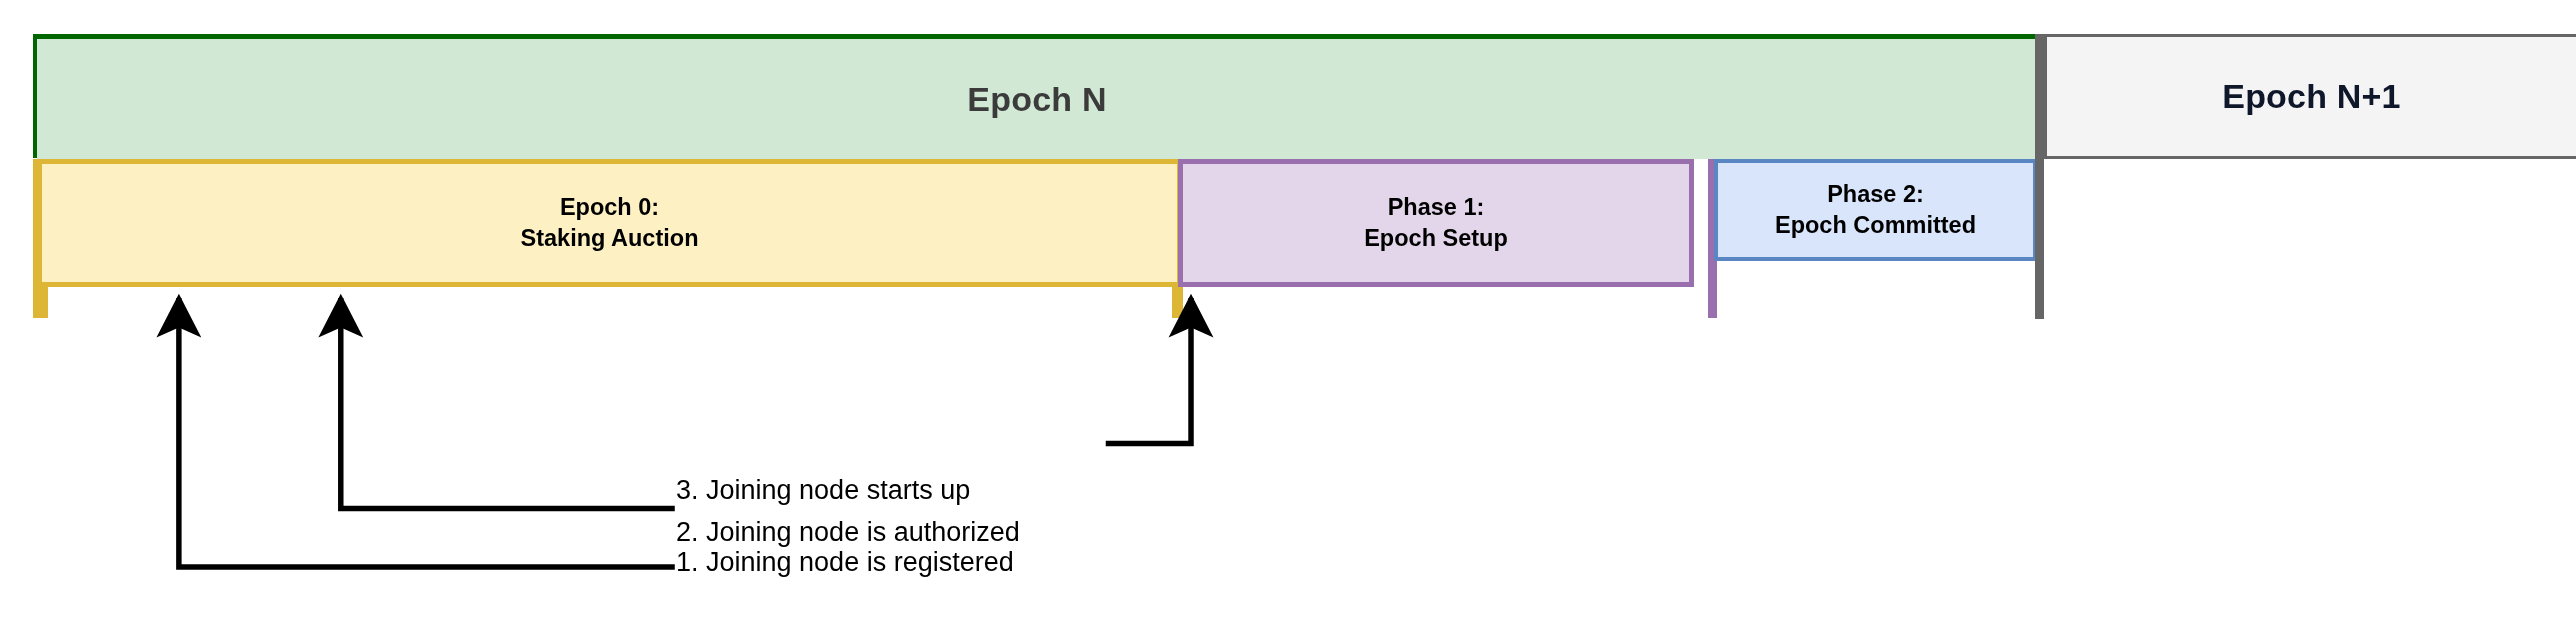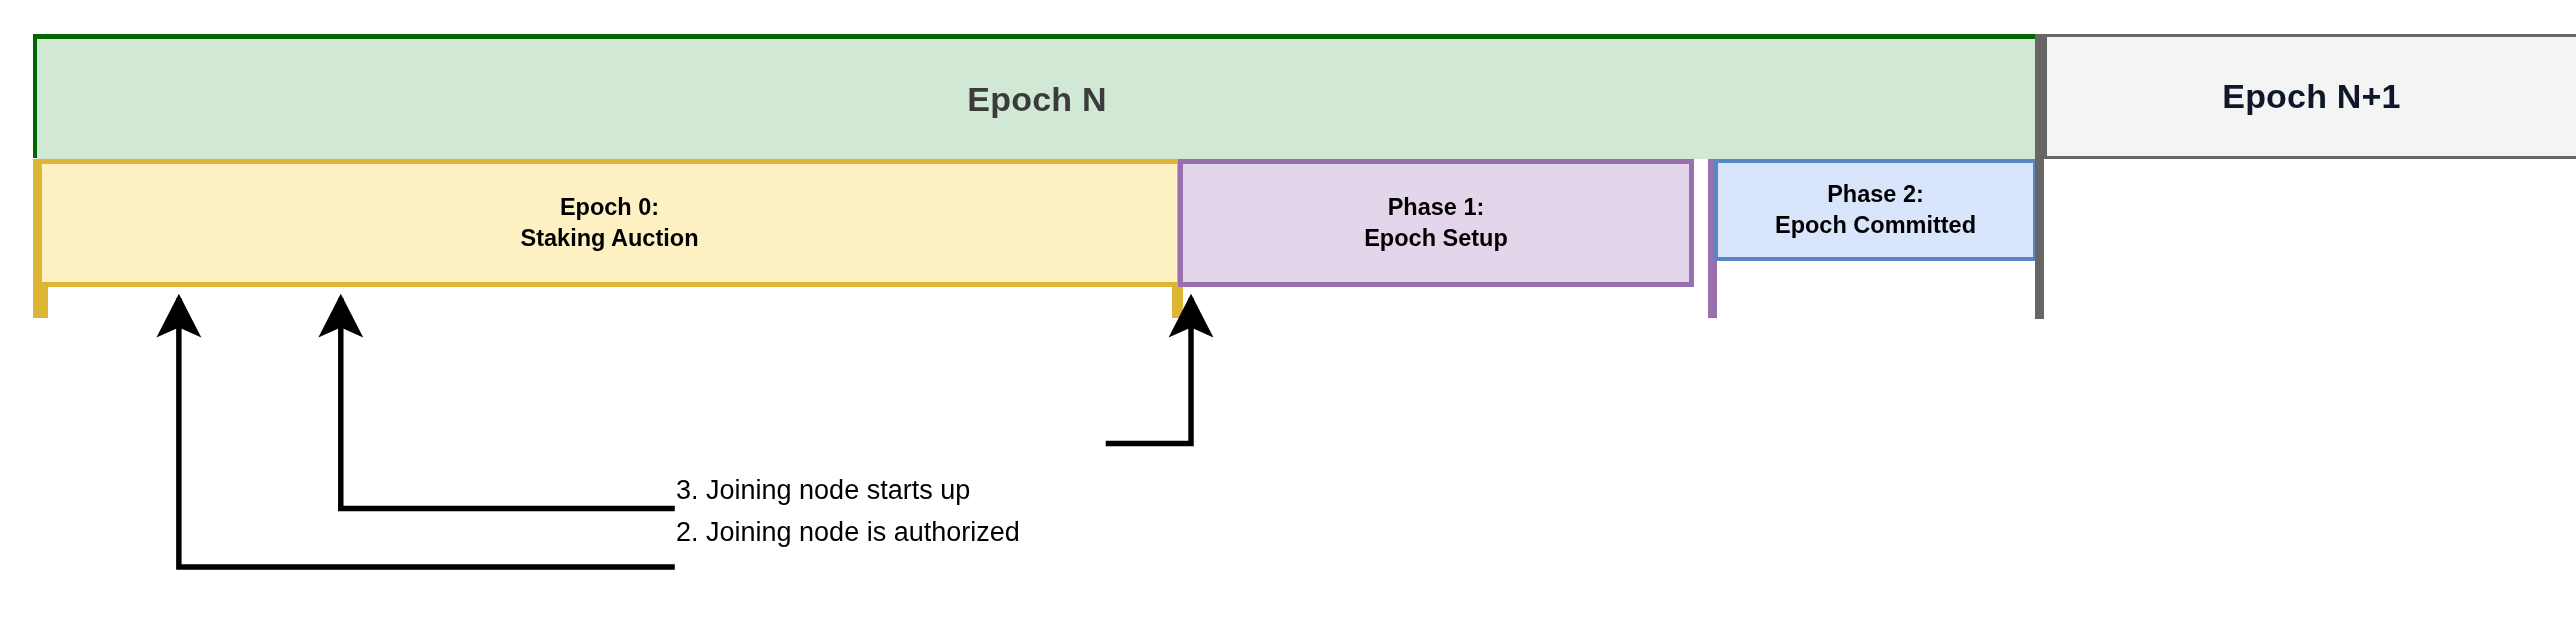--- a/index.html
+++ b/index.html
@@ -209,15 +209,16 @@
       <path d="M 862 650 L 435 650 L 435 381" fill="none" stroke="#000000" stroke-width="7" marker-end="url(#arrowhead)"></path>
     </g>
 
     <g>
       <path d="M 1413 567 L 1522 567 L 1522 381" fill="none" stroke="#000000" stroke-width="7" marker-end="url(#arrowhead)"></path>
     </g>
   </svg>
 
   <div class="annot-label" id="annot-3">3. Joining node starts up</div>
   <div class="annot-label" id="annot-2">2. Joining node is authorized</div>
+  <div class="annot-label" id="annot-1">1. Joining node is registered</div>
 
 </div>
 
 
 </body></html>

